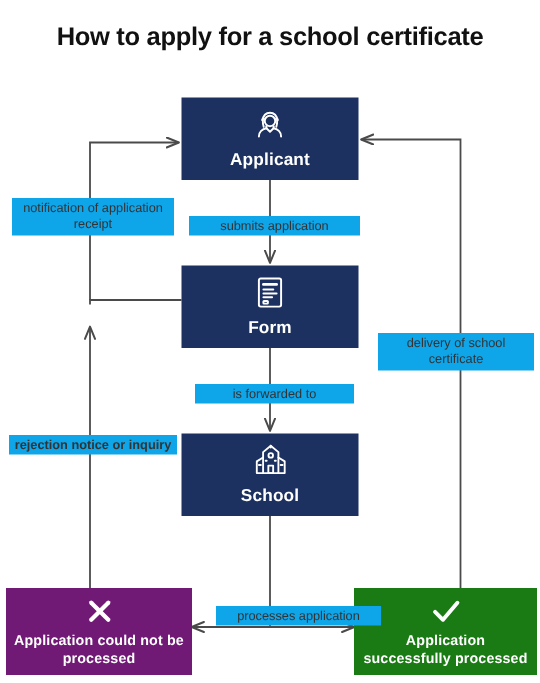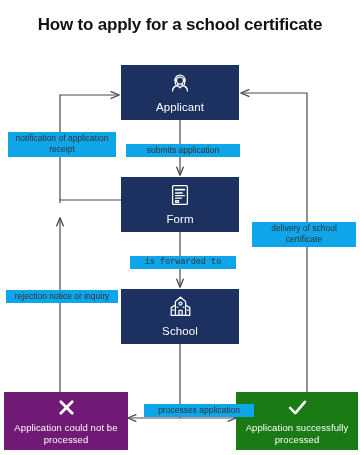--- a/index.html
+++ b/index.html
@@ -60,21 +60,21 @@
     color: #ffffff;
     text-align: center;
   }
   .node .node-icon {
     display: block;
     line-height: 0;
     margin-bottom: 5px;
   }
   .node .node-label {
     font-size: 11.5px;
-    font-weight: normal;
+    font-weight: bold;
     line-height: 1.25;
     letter-spacing: 0.1px;
   }
 
   .node-applicant { left: 121px; top: 65px; width: 118px; height: 55px; background: #1c3160; }
   .node-form      { left: 121px; top: 177px; width: 118px; height: 55px; background: #1c3160; justify-content: center; }
   .node-school    { left: 121px; top: 289px; width: 118px; height: 55px; background: #1c3160; }
   .node-rejected  { left: 4px;   top: 392px; width: 124px; height: 58px; background: #701a75; }
   .node-success   { left: 236px; top: 392px; width: 122px; height: 58px; background: #1a7a14; }
 
@@ -87,22 +87,22 @@
     position: absolute;
     font-size: 8.5px;
     line-height: 1.35;
     color: #333333;
     text-align: center;
     background: #0ea5e9;
     padding: 1px 2px;
   }
   .lbl-notification  { left: 8px;   top: 132px; width: 104px; }
   .lbl-submits       { left: 126px; top: 144px; width: 110px; }
-  .lbl-rejection     { left: 6px;   top: 290px; width: 108px; }
-  .lbl-forwarded     { left: 130px; top: 256px; width: 102px; font-family: Liberation Mono, monospace; }
+  .lbl-rejection     { left: 6px;   top: 290px; width: 108px; font-weight: bold; }
+  .lbl-forwarded     { left: 130px; top: 256px; width: 102px; }
   .lbl-delivery      { left: 252px; top: 222px; width: 100px; }
   .lbl-processes     { left: 144px; top: 370px; width: 106px; margin-top: 34px; }
 </style>
 </head>
 <body>
 
 <div id="diagram-root">
 
   <svg id="flow-svg" viewBox="0 0 360 455">
     <defs>

